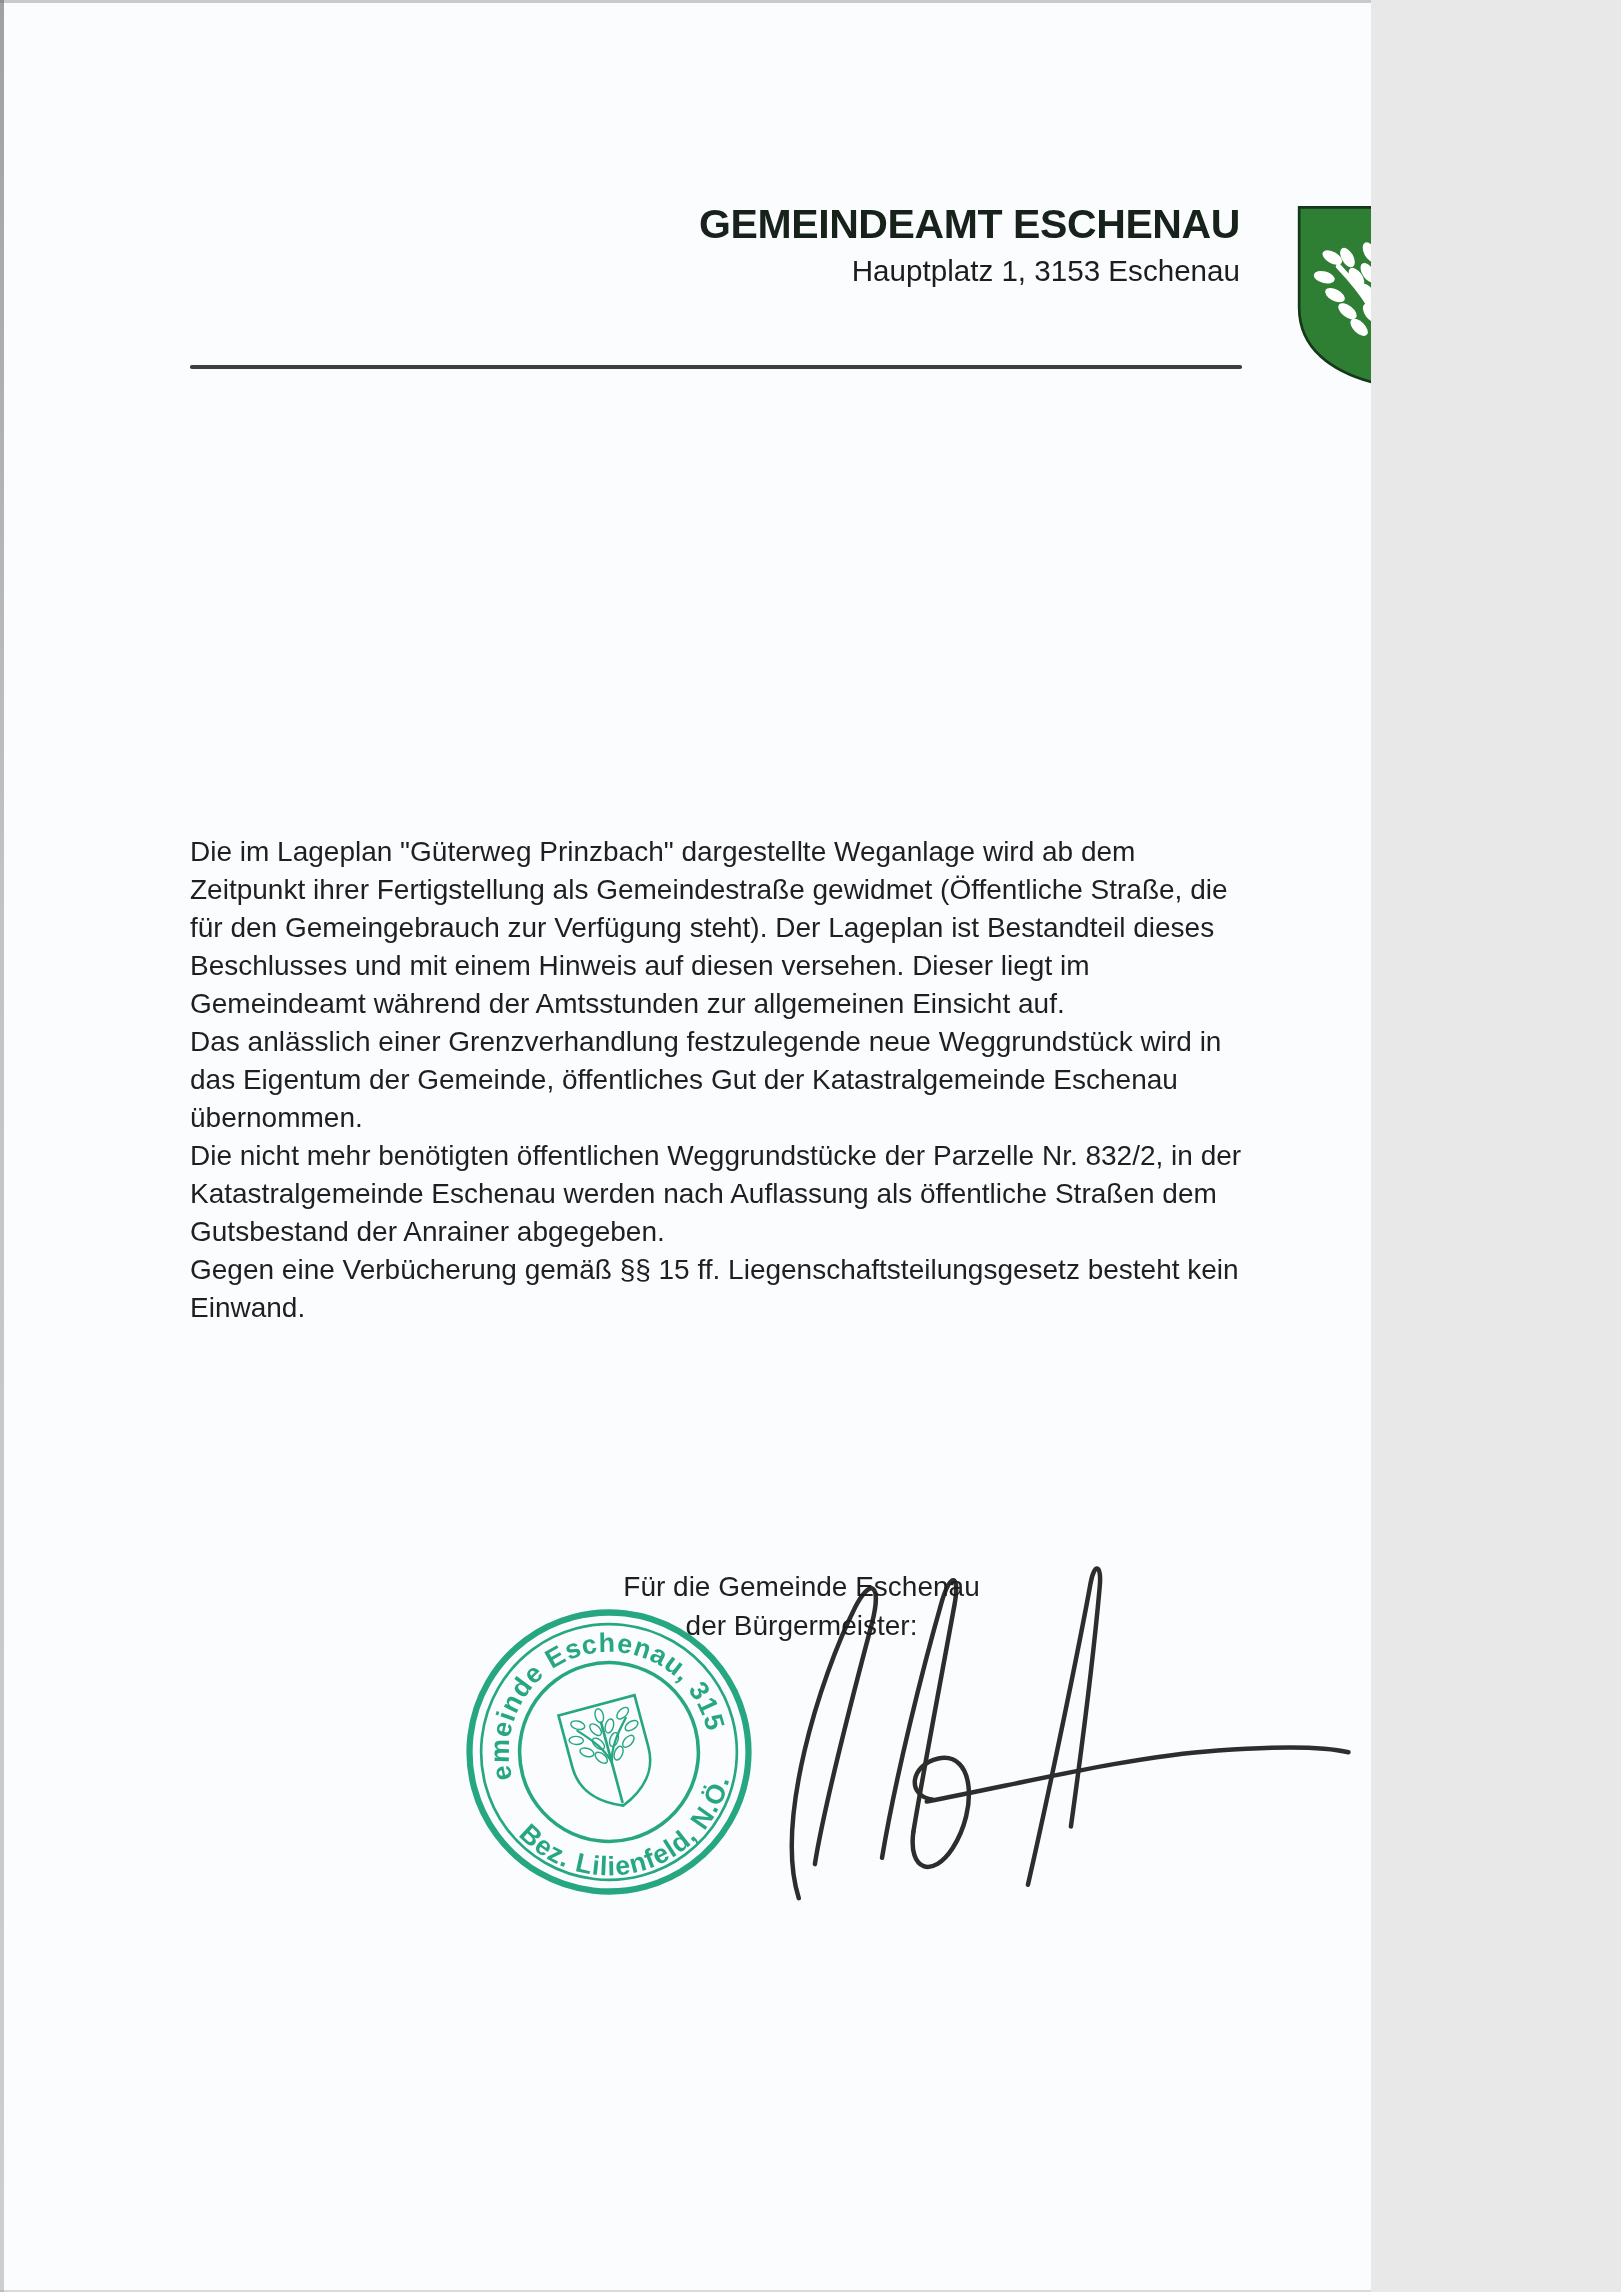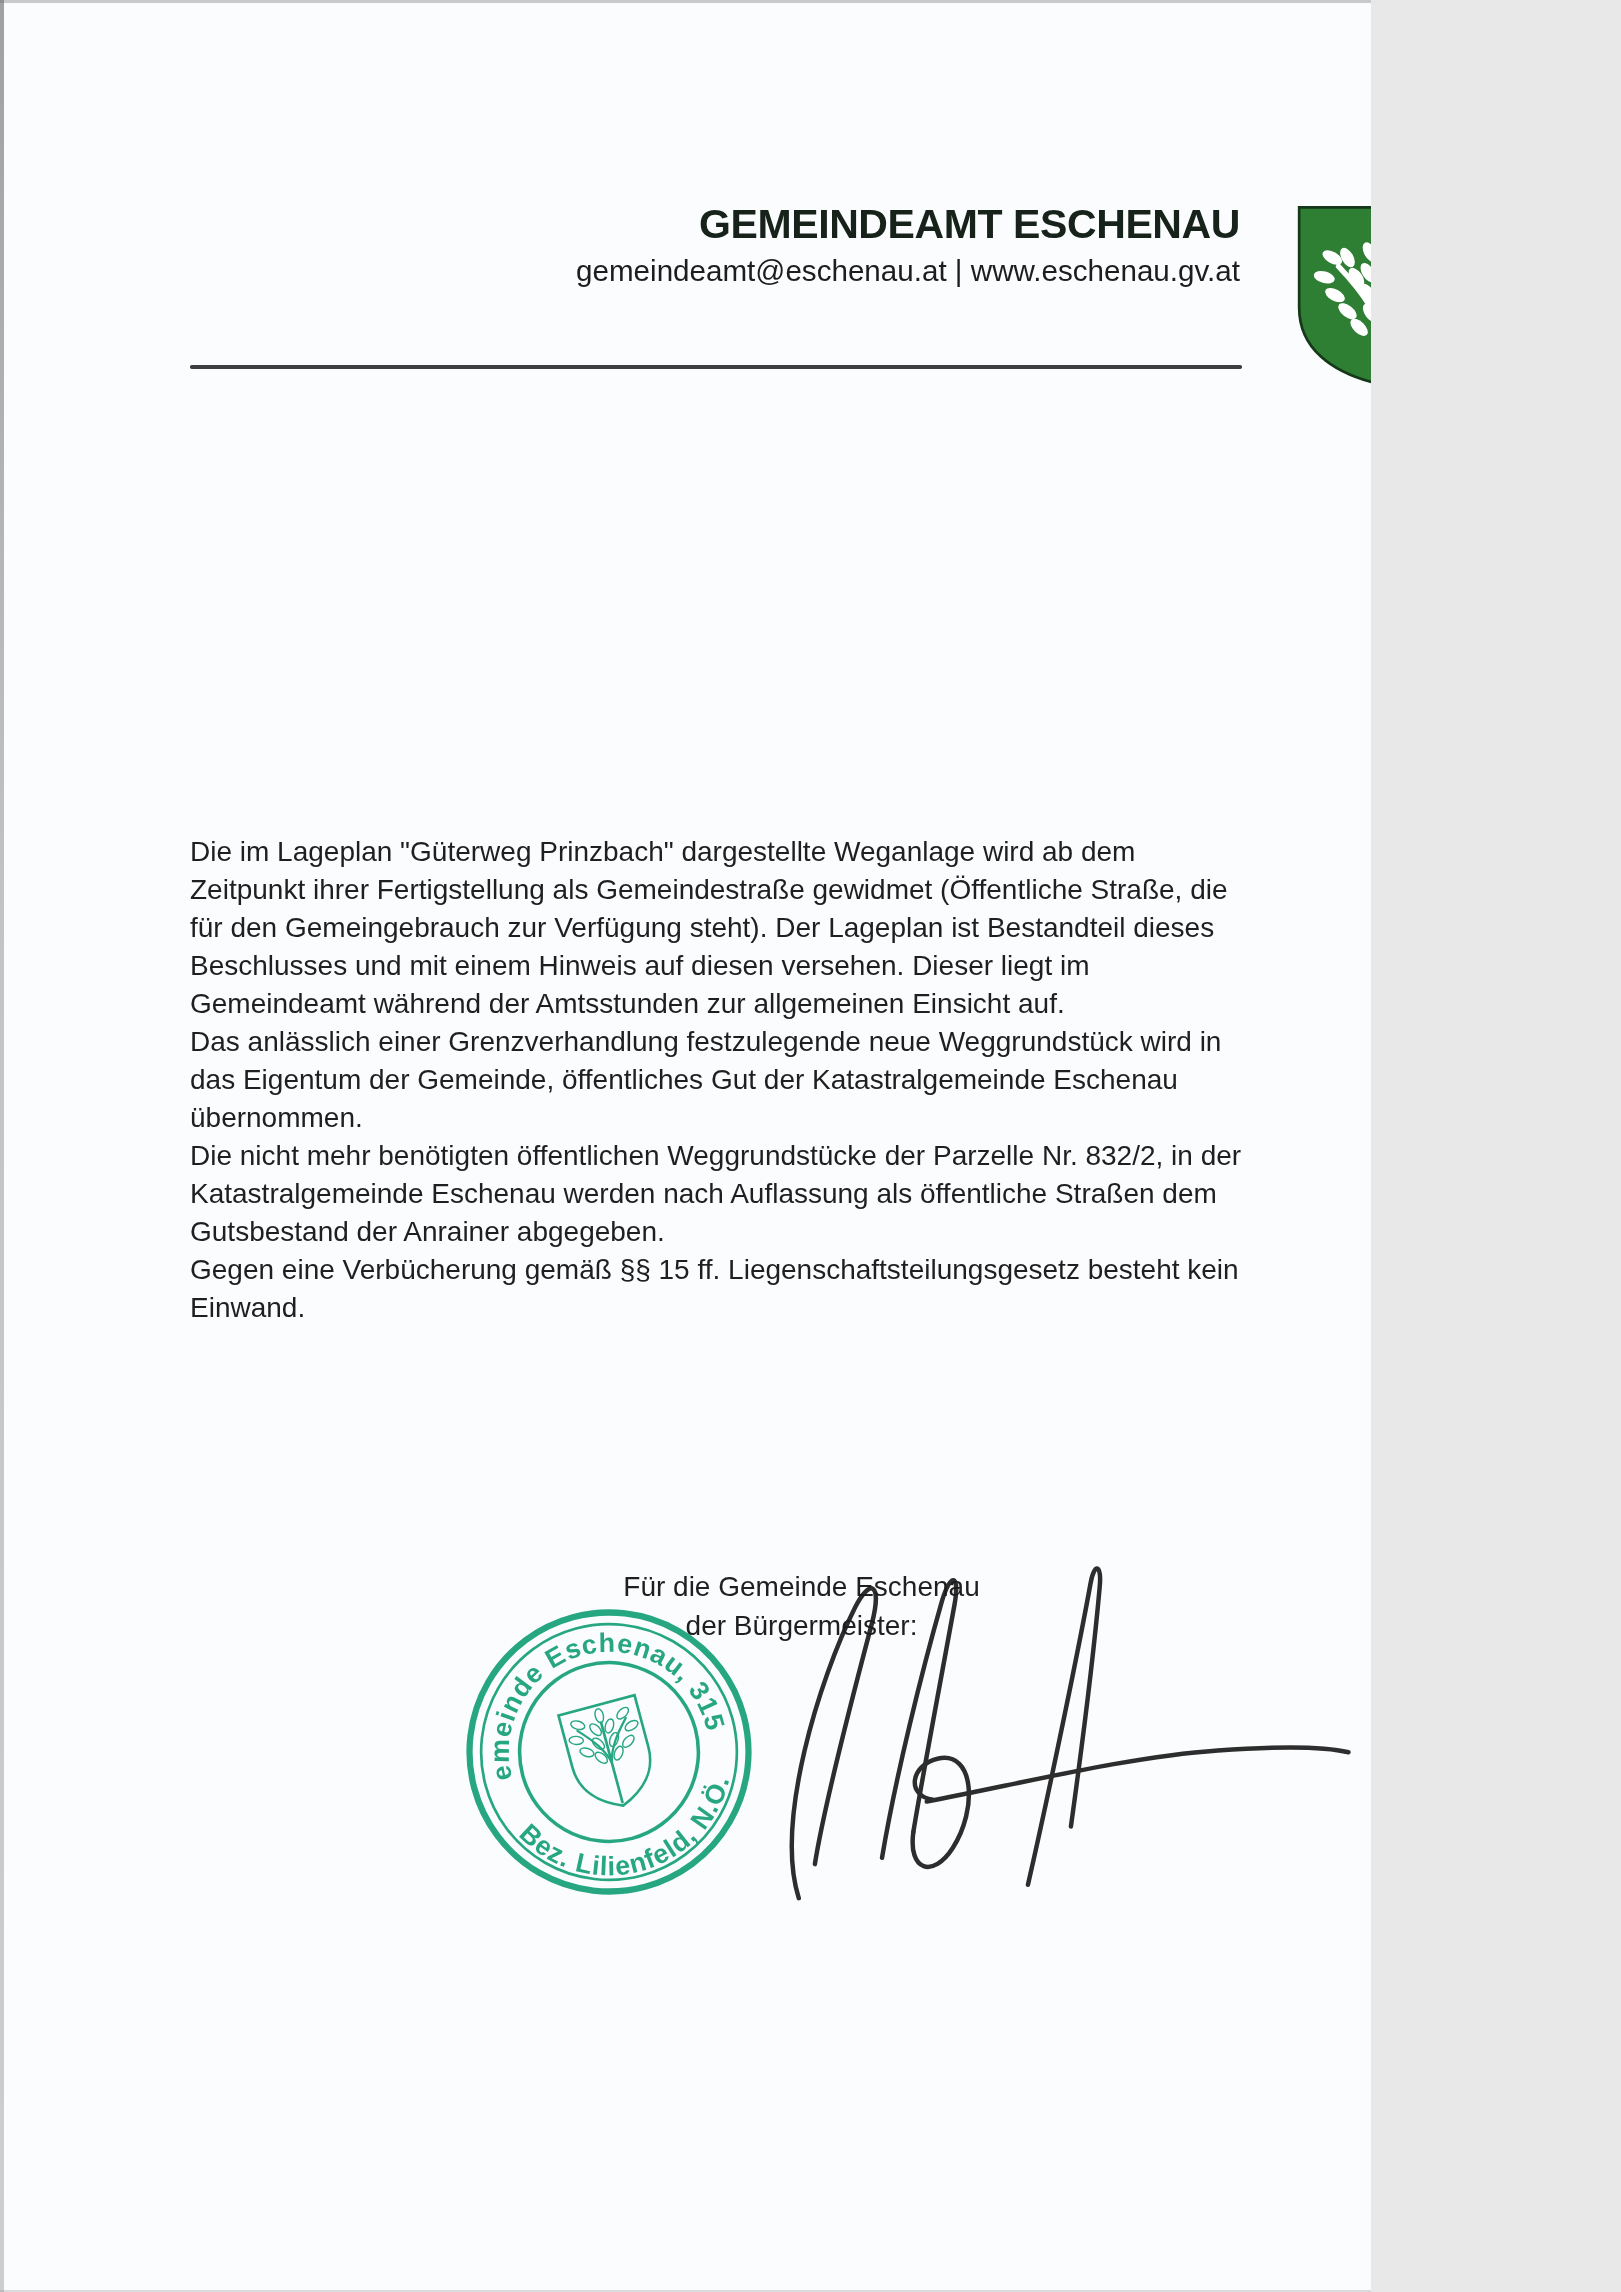--- a/index.html
+++ b/index.html
@@ -62,21 +62,21 @@
 </head>
 <body>
 
 <div class="page">
   <div class="edge-top"></div>
   <div class="edge-left"></div>
   <div class="edge-bottom"></div>
 
   <div class="header-text">
     <div class="header-title">GEMEINDEAMT ESCHENAU</div>
-    <div class="header-line">gemeindeamt@eschenau.at | www.eschenau.gv.at</div>
+    <div class="header-line">Hauptplatz 1, 3153 Eschenau</div>
   </div>
   <div class="header-rule"></div>
 
   <svg class="arms" viewBox="0 0 200 210" aria-hidden="true">
     <path d="M8 6 H192 V118 C192 162 158 191 100 204 C42 191 8 162 8 118 Z" fill="#2e7e33" stroke="#15381a" stroke-width="3"></path>
     <g stroke="#ffffff" fill="none" stroke-linecap="round">
       <path d="M100 202 L100 44" stroke-width="9"></path>
       <path d="M100 150 C96 128 84 106 52 72" stroke-width="6"></path>
       <path d="M100 150 C104 128 116 106 148 72" stroke-width="6"></path>
     </g>

